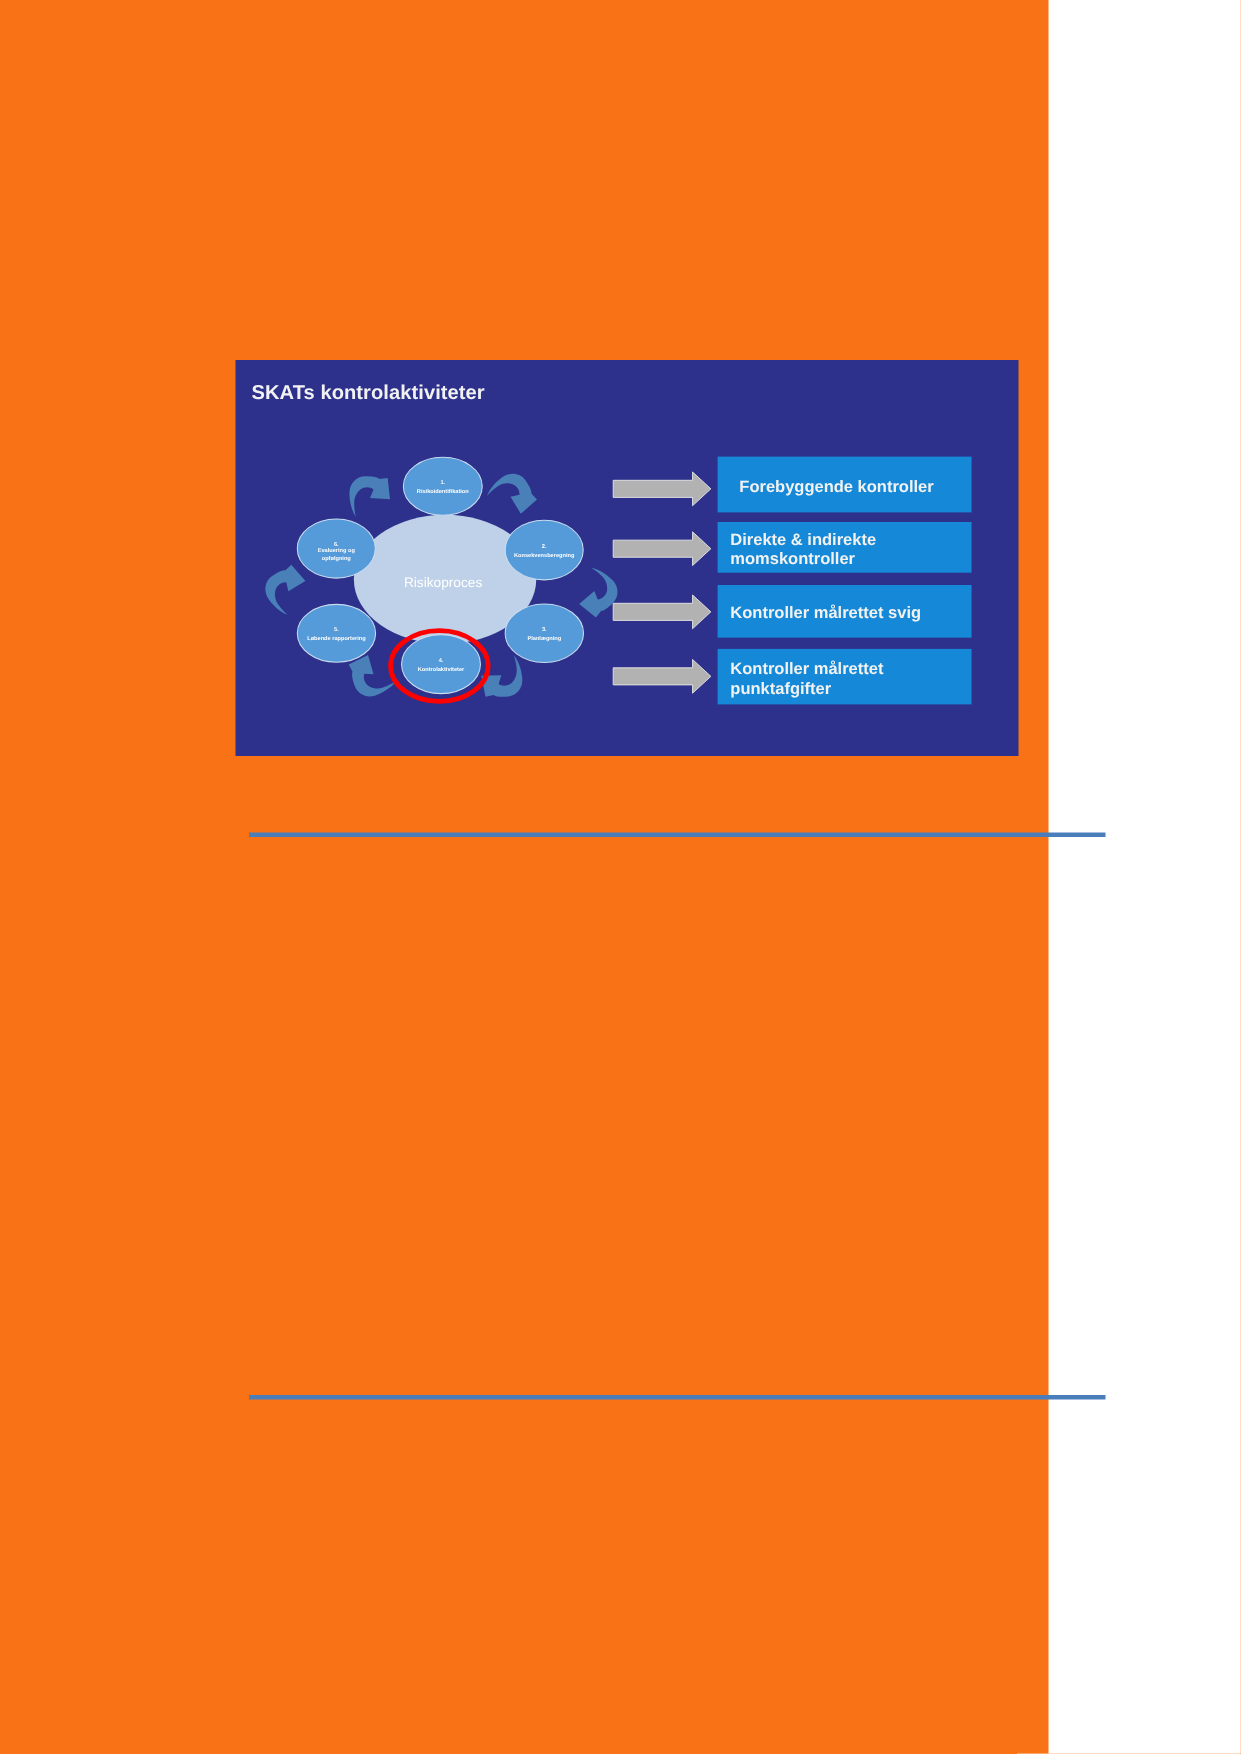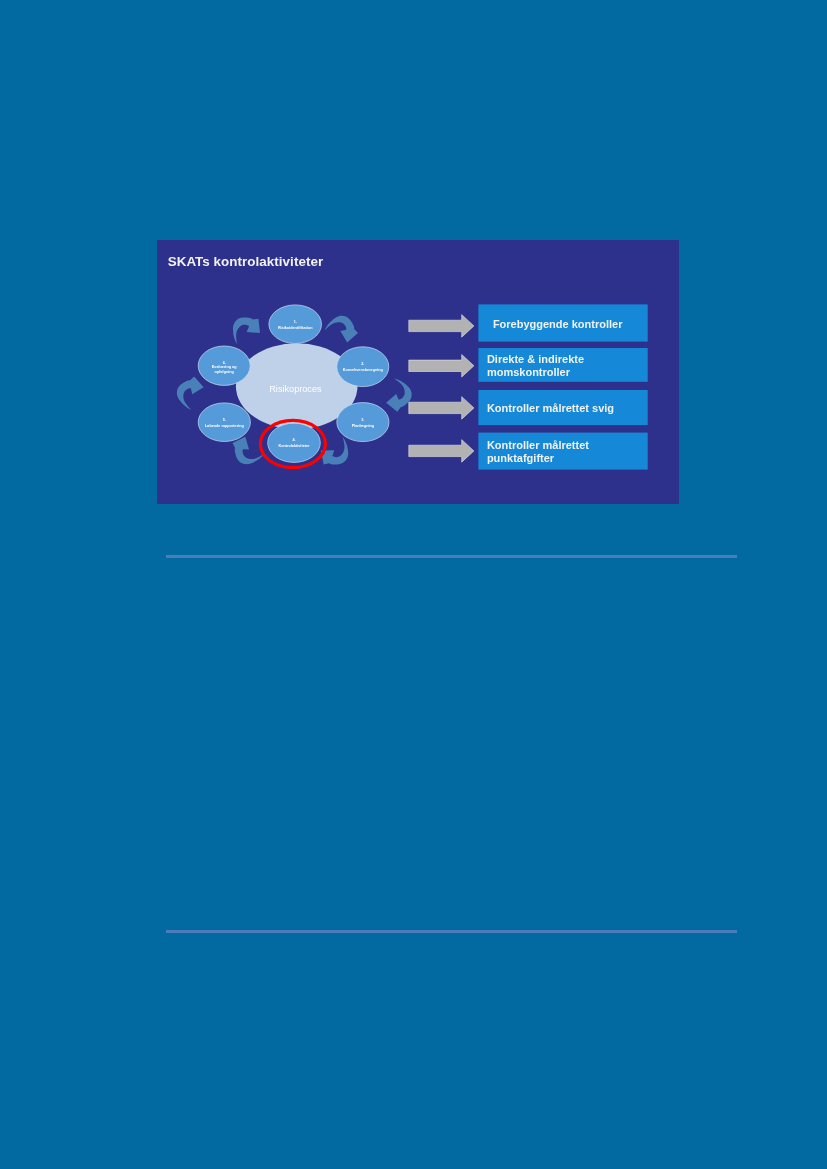--- a/index.html
+++ b/index.html
@@ -1,17 +1,17 @@
 <!DOCTYPE html>
 <html><head>
 <meta charset="utf-8">
 <style>
   html,body{margin:0;padding:0;background:#ffffff;}
   body{width:827px;height:1169px;font-family:"Liberation Sans",sans-serif;position:relative;overflow:hidden;}
-  .page{position:absolute;left:0;top:0;width:827px;height:1169px;background:#0369a1;}
+  .page{position:absolute;left:0;top:0;width:699px;height:1169px;background:#f97316;}
   .slide{position:absolute;left:157px;top:240px;width:522px;height:264px;background:#2D318B;overflow:hidden;}
   .slide-title{position:absolute;left:10.7px;top:15.2px;font-size:13.4px;font-weight:bold;color:#F2F2F2;letter-spacing:0.05px;white-space:nowrap;line-height:1;}
   .hr{position:absolute;background:#4A7EBB;height:3.5px;left:166px;width:571px;}
   .hr1{top:554.9px;}
   .hr2{top:929.9px;}
   svg.diagram{position:absolute;left:0;top:0;width:522px;height:264px;}
   .nodetext{font-family:"Liberation Sans",sans-serif;fill:#ffffff;font-weight:bold;text-anchor:middle;}
   .nodenum{font-size:3.75px;}
   .nodelab{font-size:3.75px;}
   .centerlab{font-size:9.15px;fill:#ffffff;text-anchor:middle;font-family:"Liberation Sans",sans-serif;}

